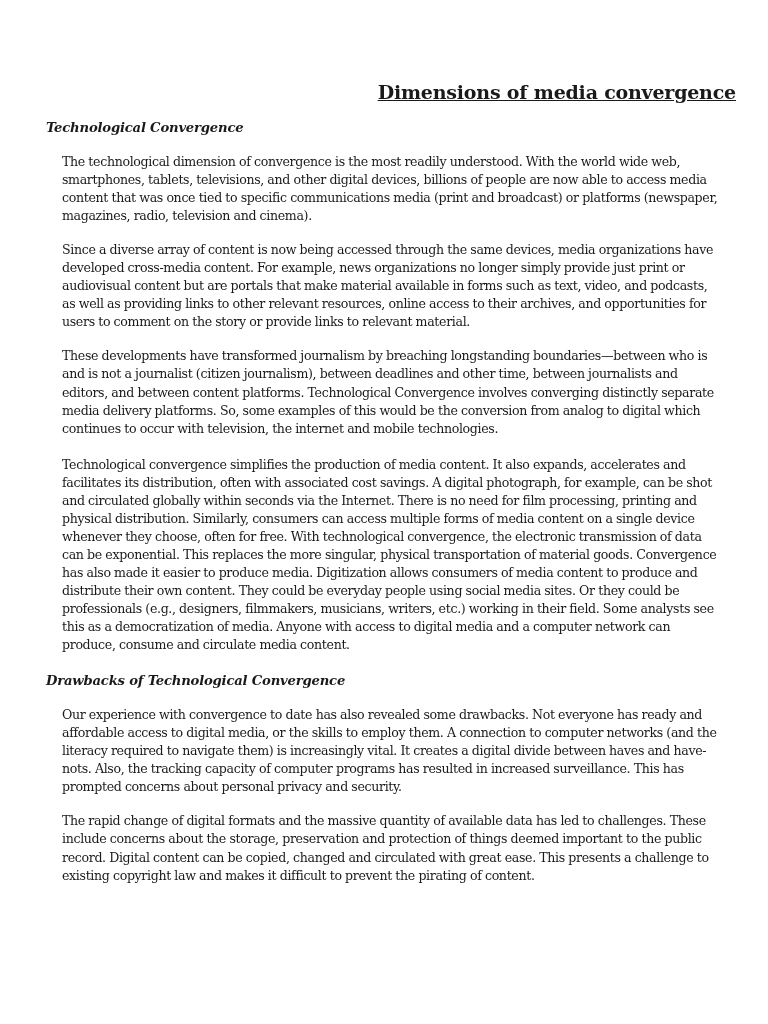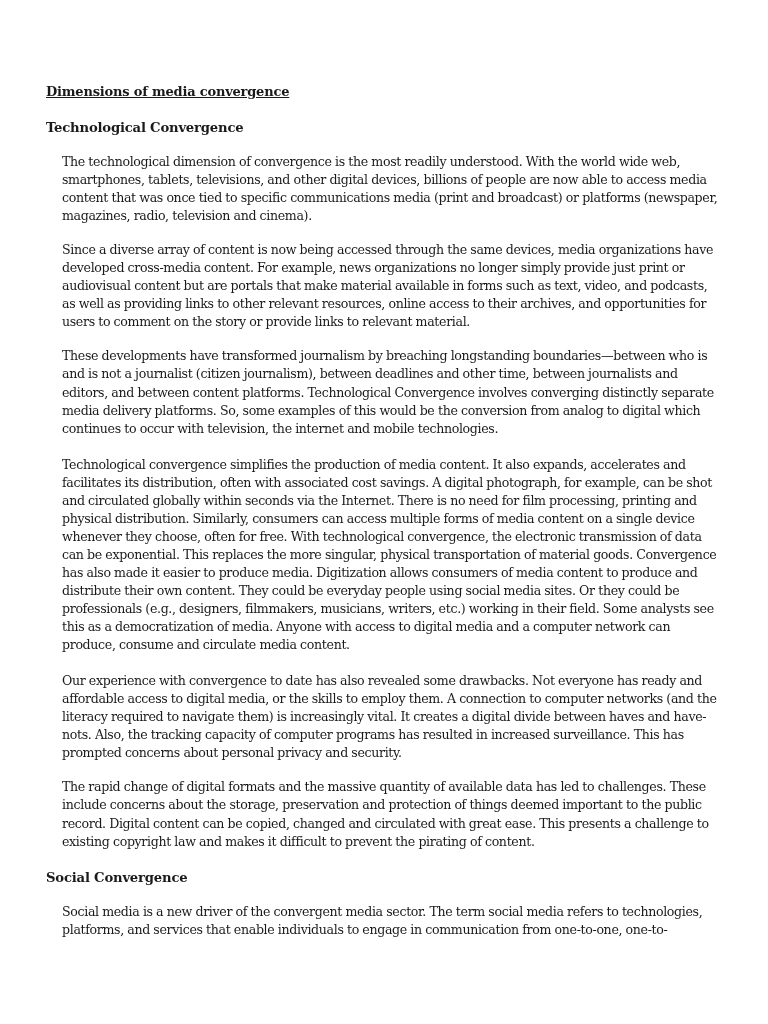--- a/index.html
+++ b/index.html
@@ -15,37 +15,38 @@
     color: #1a1a1a;
     font-family: "DejaVu Serif", "Liberation Serif", serif;
   }
   .page {
     position: absolute;
     left: 46px;
     top: 83px;
     width: 690px;
   }
   .doc-title {
-    text-align: left;
+    text-align: right;
     font-weight: bold;
     text-decoration: underline;
-    font-size: 13px;
+    font-size: 19px;
     line-height: 18px;
     margin: 0 0 18px 0;
     letter-spacing: -0.2px;
   }
   .section {
     margin: 0 0 18px 0;
   }
   .section-heading {
     font-weight: bold;
     font-size: 13.2px;
     line-height: 18px;
     margin: 0;
     letter-spacing: -0.2px;
+    font-style: italic;
   }
   .para {
     font-size: 12.6px;
     line-height: 18.05px;
     margin: 16px;
     letter-spacing: -0.35px;
     word-spacing: -0.2px;
   }
 </style>
 </head>
@@ -59,21 +60,18 @@
     <p class="para">The technological dimension of convergence is the most readily understood. With the world wide web, smartphones, tablets, televisions, and other digital devices, billions of people are now able to access media content that was once tied to specific communications media (print and broadcast) or platforms (newspaper, magazines, radio, television and cinema).</p>
     <p class="para">Since a diverse array of content is now being accessed through the same devices, media organizations have developed cross-media content. For example, news organizations no longer simply provide just print or audiovisual content but are portals that make material available in forms such as text, video, and podcasts, as well as providing links to other relevant resources, online access to their archives, and opportunities for users to comment on the story or provide links to relevant material.</p>
     <p class="para">These developments have transformed journalism by breaching longstanding boundaries—between who is and is not a journalist (citizen journalism), between deadlines and other time, between journalists and editors, and between content platforms. Technological Convergence involves converging distinctly separate media delivery platforms. So, some examples of this would be the conversion from analog to digital which continues to occur with television, the internet and mobile technologies.</p>
   </div>
 
   <div class="section">
     <p class="para">Technological convergence simplifies the production of media content. It also expands, accelerates and facilitates its distribution, often with associated cost savings. A digital photograph, for example, can be shot and circulated globally within seconds via the Internet. There is no need for film processing, printing and physical distribution. Similarly, consumers can access multiple forms of media content on a single device whenever they choose, often for free. With technological convergence, the electronic transmission of data can be exponential. This replaces the more singular, physical transportation of material goods. Convergence has also made it easier to produce media. Digitization allows consumers of media content to produce and distribute their own content. They could be everyday people using social media sites. Or they could be professionals (e.g., designers, filmmakers, musicians, writers, etc.) working in their field. Some analysts see this as a democratization of media. Anyone with access to digital media and a computer network can produce, consume and circulate media content.</p>
   </div>
 
   <div class="section">
+    <div class="section-heading">Drawbacks of Technological Convergence</div>
     <p class="para">Our experience with convergence to date has also revealed some drawbacks. Not everyone has ready and affordable access to digital media, or the skills to employ them. A connection to computer networks (and the literacy required to navigate them) is increasingly vital. It creates a digital divide between haves and have-nots. Also, the tracking capacity of computer programs has resulted in increased surveillance. This has prompted concerns about personal privacy and security.</p>
     <p class="para">The rapid change of digital formats and the massive quantity of available data has led to challenges. These include concerns about the storage, preservation and protection of things deemed important to the public record. Digital content can be copied, changed and circulated with great ease. This presents a challenge to existing copyright law and makes it difficult to prevent the pirating of content.</p>
   </div>
 
-  <div class="section">
-    <div class="section-heading">Social Convergence</div>
-    <p class="para">Social media is a new driver of the convergent media sector. The term social media refers to technologies, platforms, and services that enable individuals to engage in communication from one-to-one, one-to-</p>
-  </div>
 </div>
 
 </body></html>

